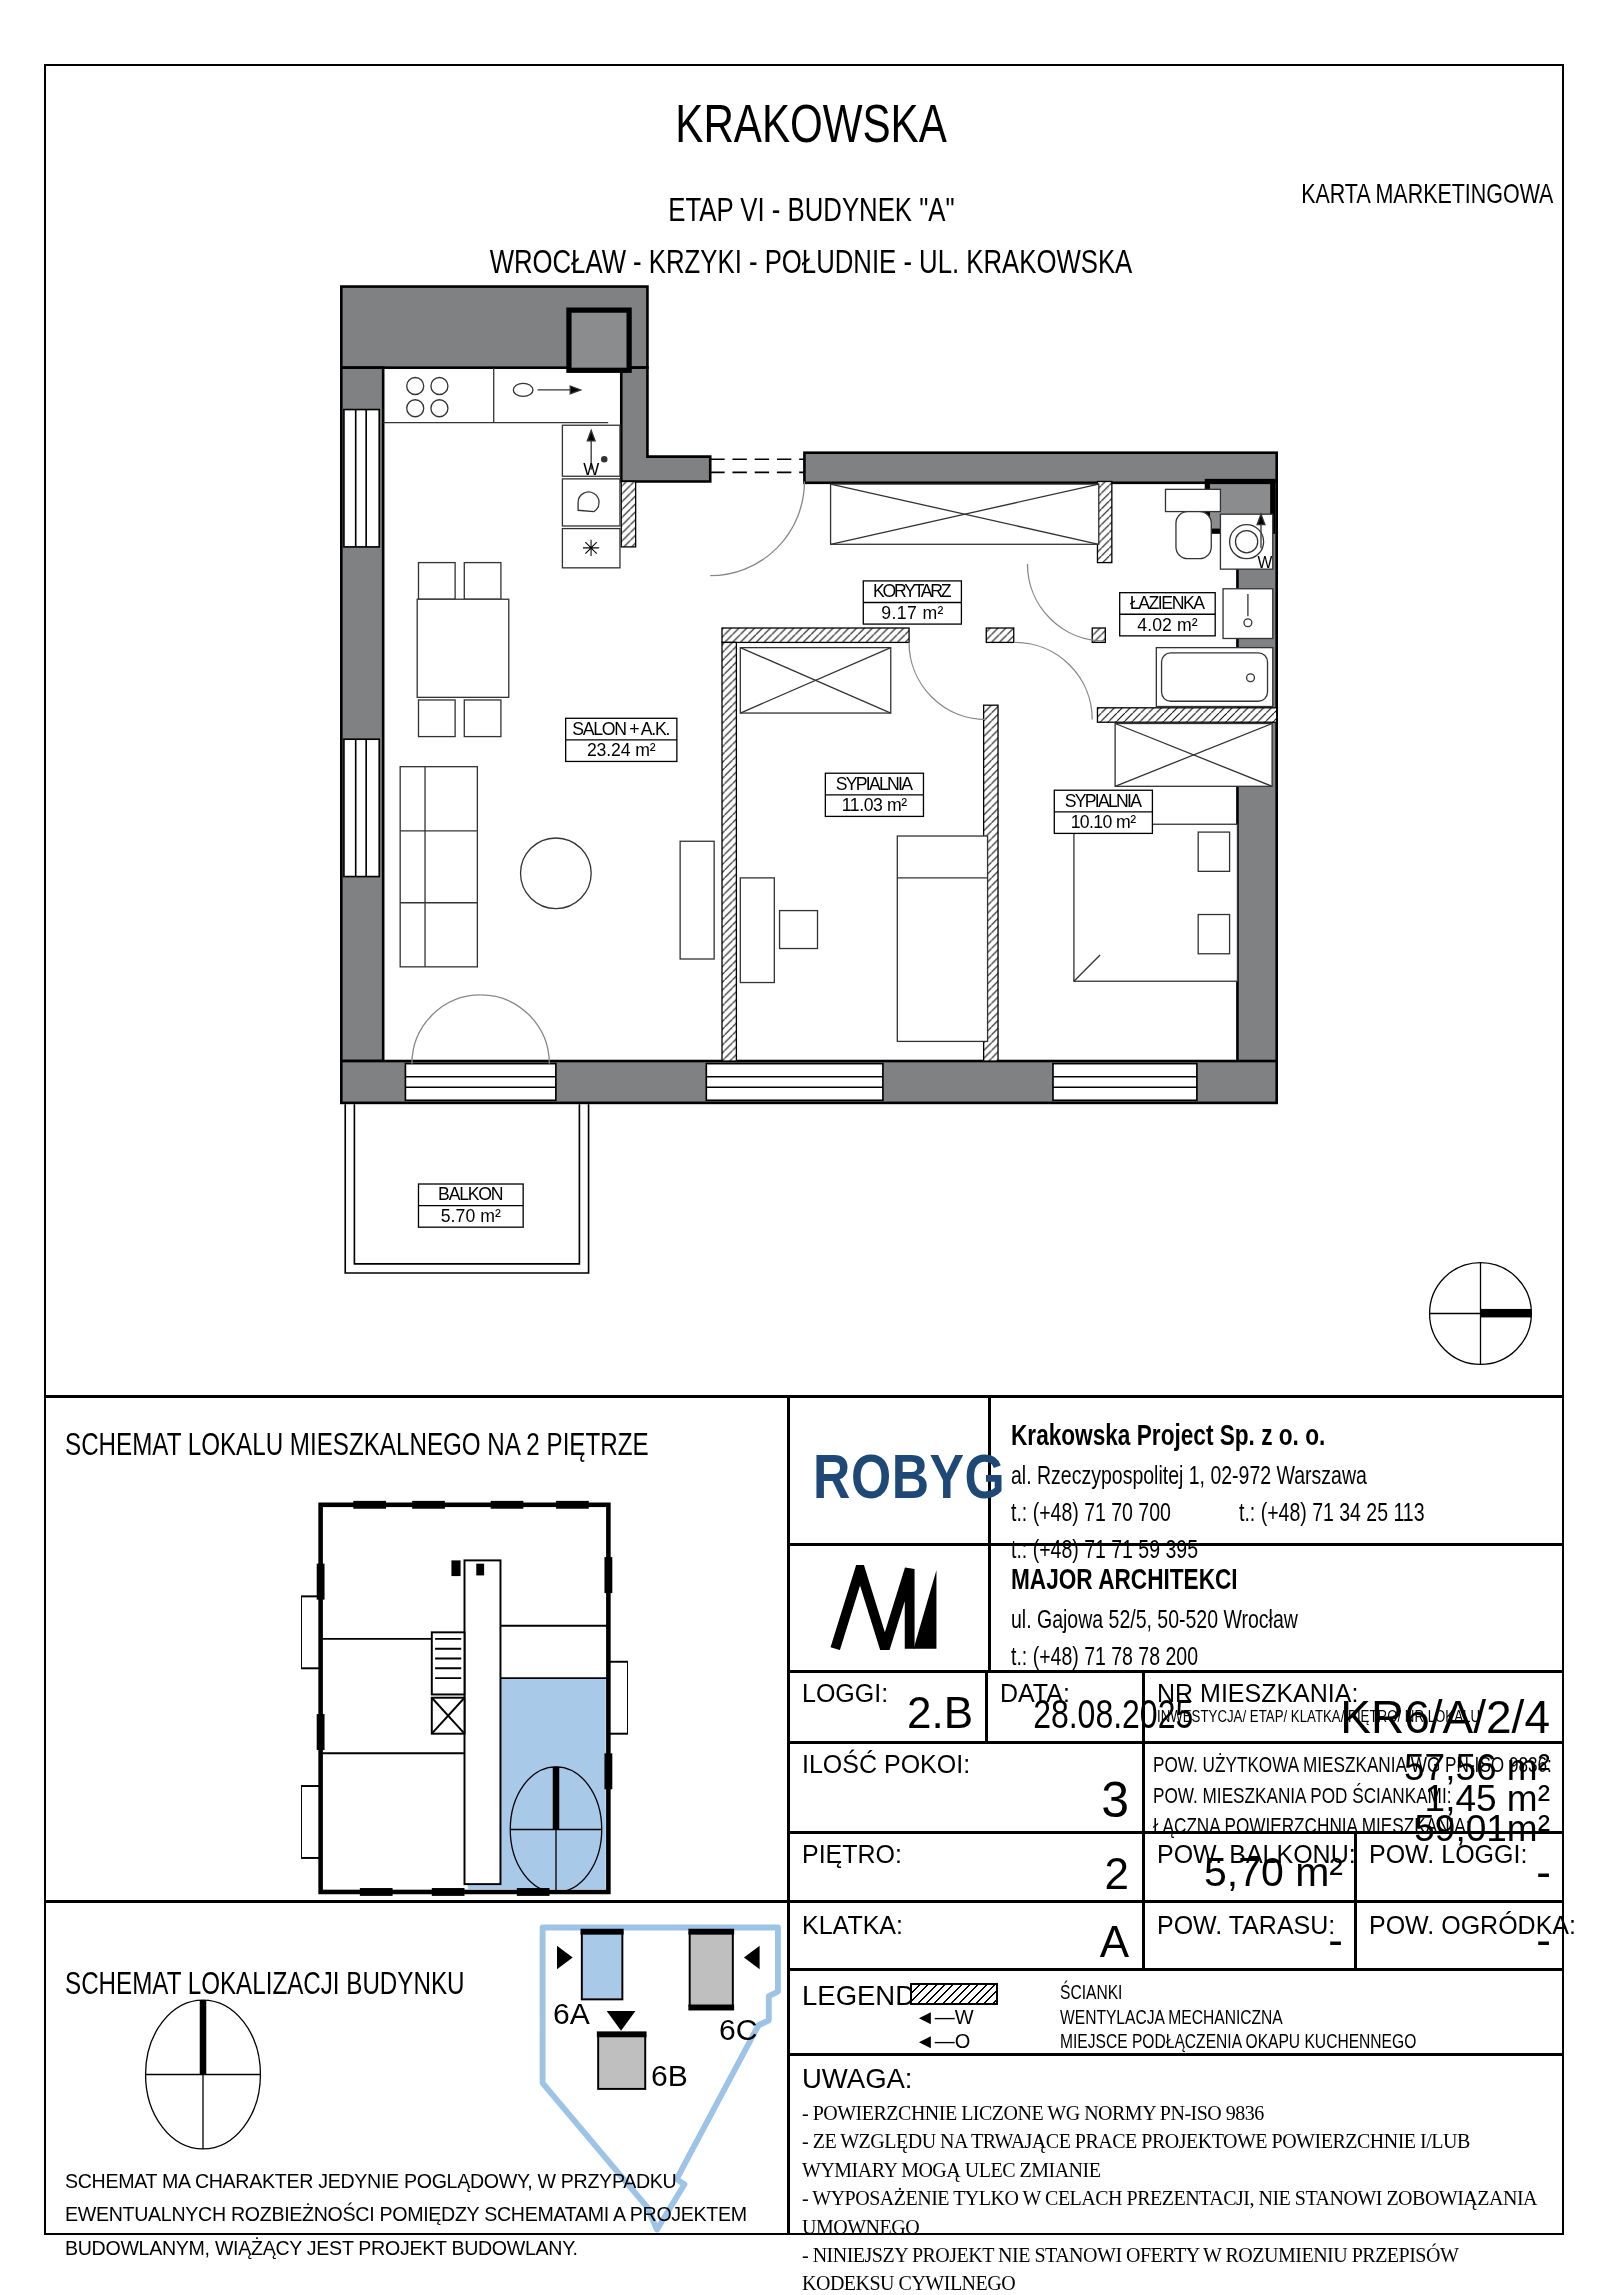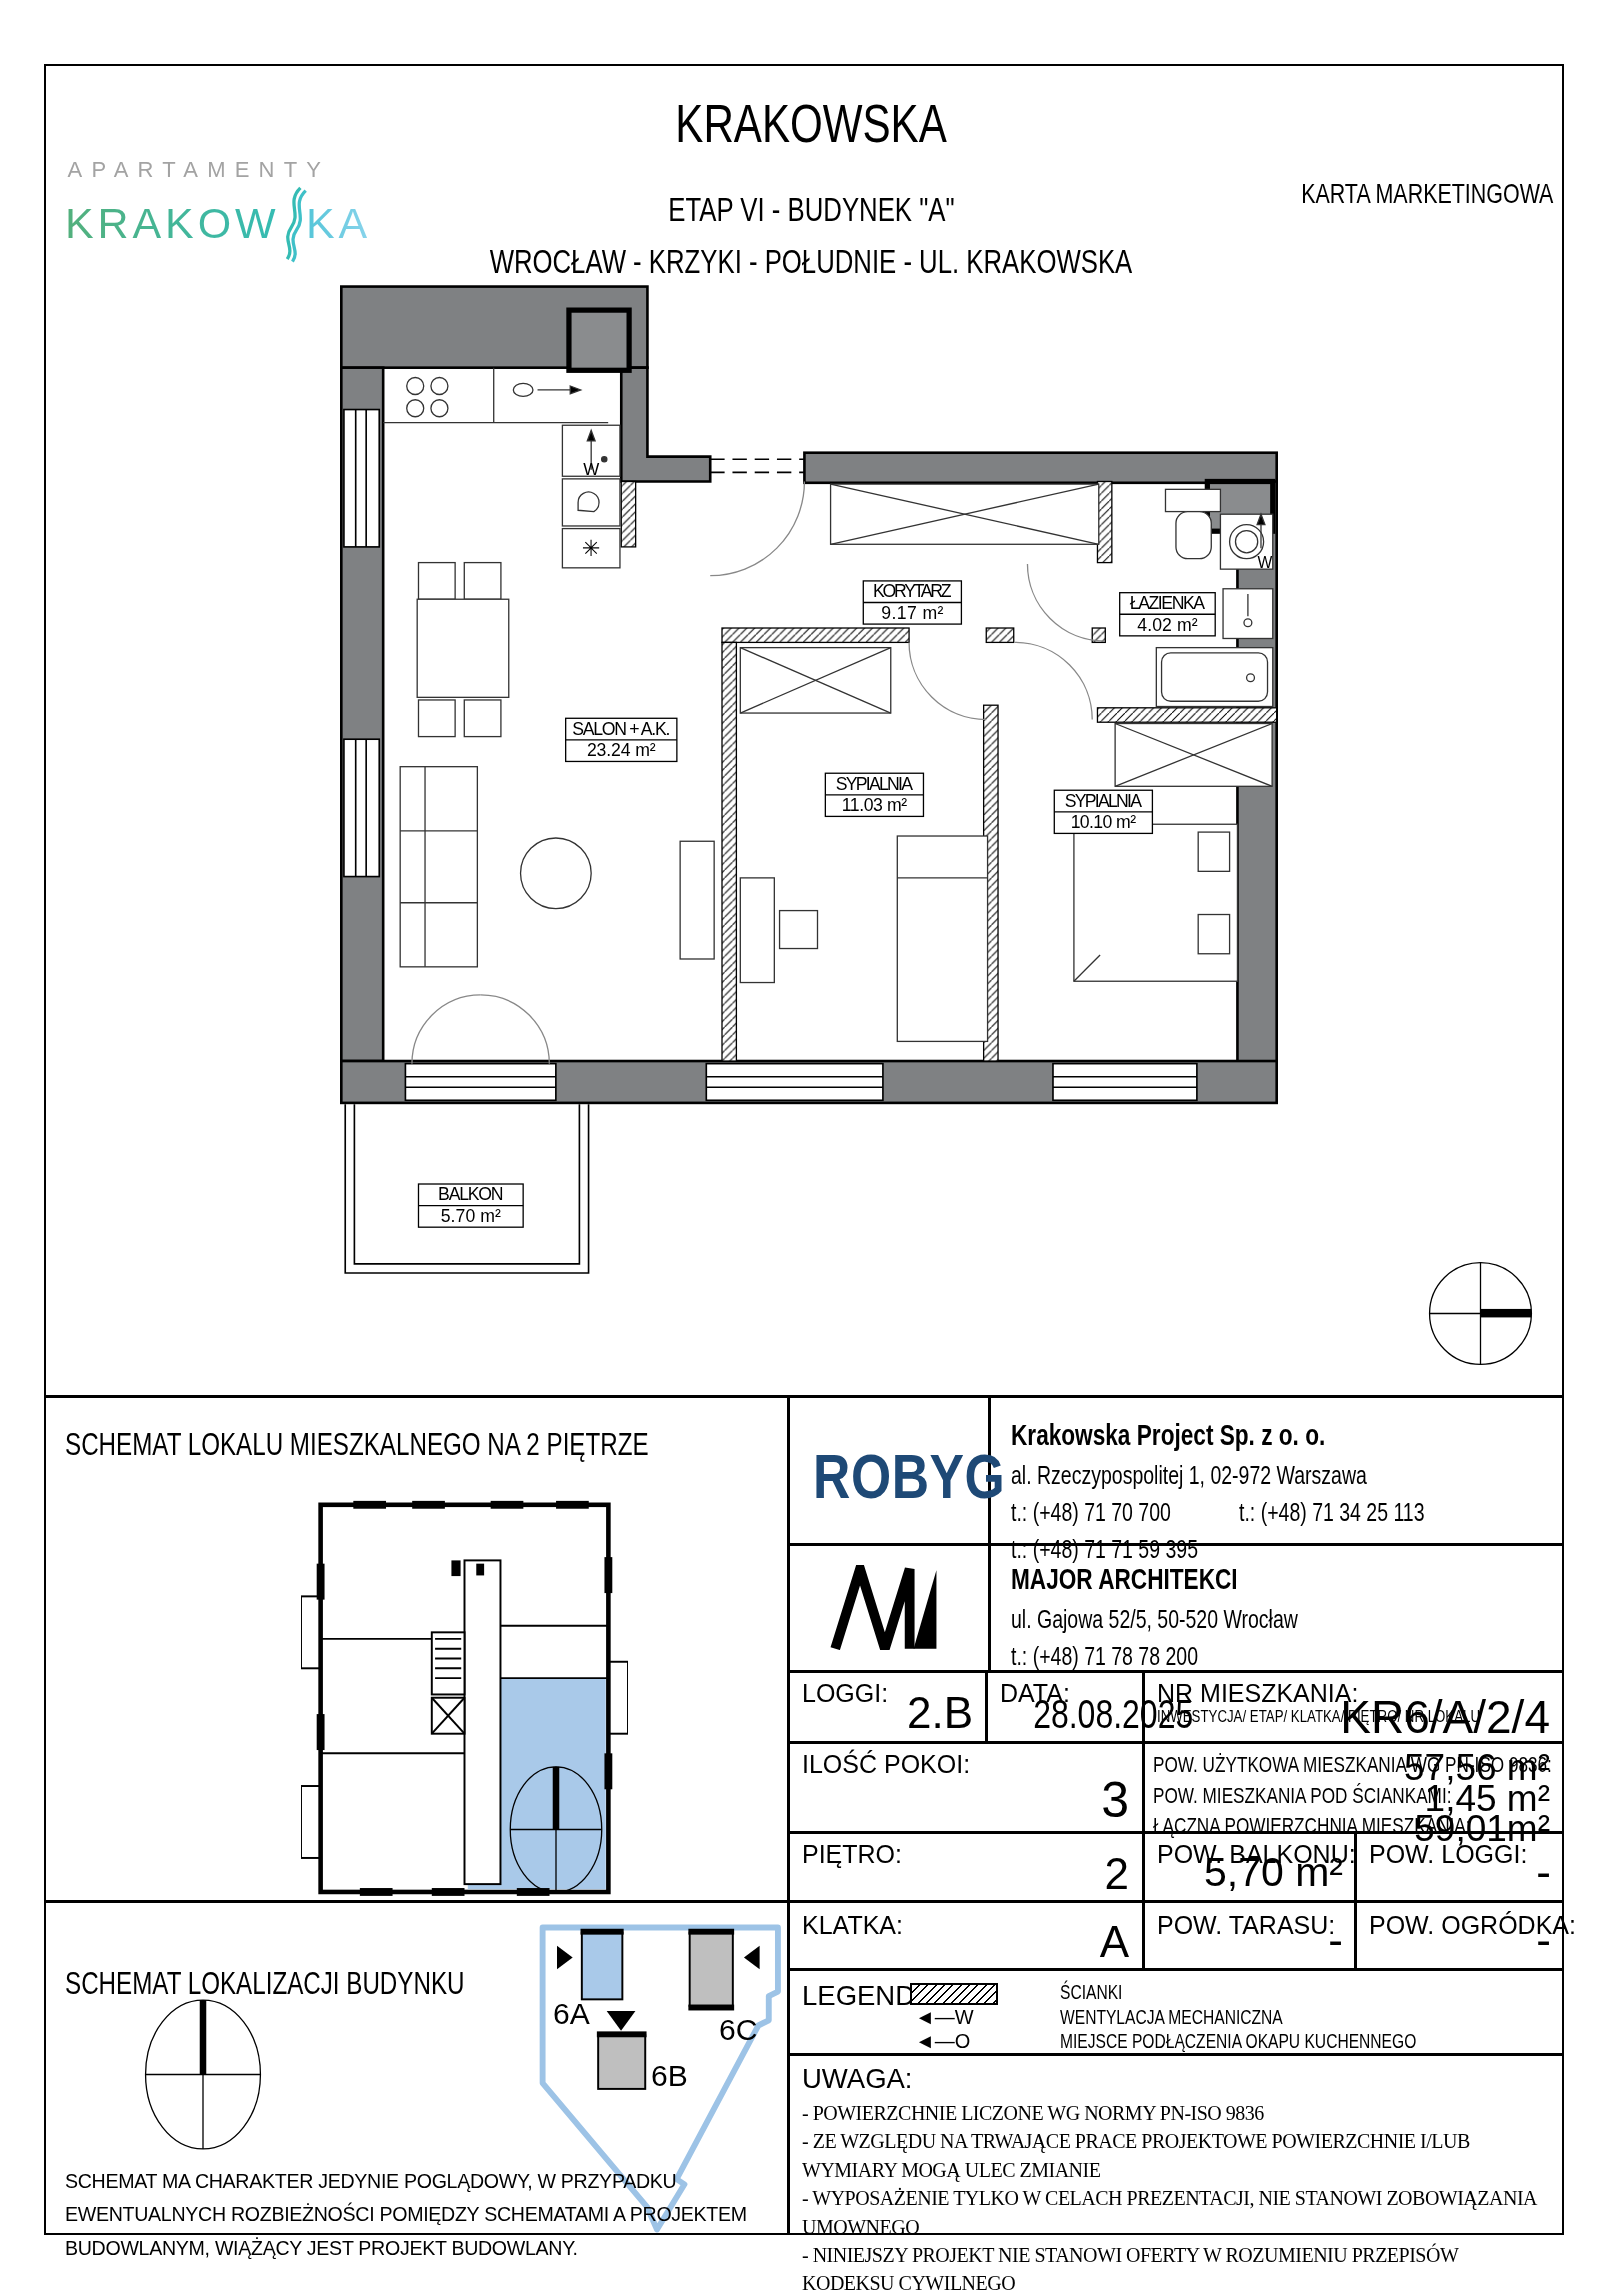--- a/index.html
+++ b/index.html
@@ -18,33 +18,20 @@
   .note{font-size:20px;line-height:1.42;font-family:Liberation Serif, serif;}
   svg text{font-family:"Liberation Sans", sans-serif;}
 </style>
 </head>
 <body>
 
 <div class="page">
 
   <div class="a" style="left:44px;top:64px;width:1516px;height:2167px;border:2px solid #000;"></div>
 
-  <div class="a" style="left:65px;top:157px;width:308px;">
-    <div style="font-size:22px;letter-spacing:9.2px;color:#a3a3a3;margin-left:2.6px;">APARTAMENTY</div>
-    <div style="margin-top:1.3px;display:flex;align-items:center;">
-      <span style="font-size:43px;letter-spacing:3.9px;background:linear-gradient(90deg,#53b07c,#35bcb4);
-                   -webkit-background-clip:text;background-clip:text;color:transparent;">KRAKOW</span>
-      <svg width="29" height="79" viewBox="0 0 44 120" style="margin:0 -1.3px;">
-        <path d="M34,6 C12,28 36,44 20,66 C6,86 26,96 14,114" fill="none" stroke="#35bcb4" stroke-width="5"></path>
-        <path d="M42,10 C20,32 44,48 28,70 C14,90 34,100 22,118" fill="none" stroke="#3fc0c8" stroke-width="5"></path>
-      </svg>
-      <span style="font-size:43px;letter-spacing:3.9px;background:linear-gradient(90deg,#55c5d8,#8ad4ec);
-                   -webkit-background-clip:text;background-clip:text;color:transparent;">KA</span>
-    </div>
-  </div>
 
   <div class="a ctr" style="top:92px;"><span class="cxc" style="font-size:54px;">KRAKOWSKA</span></div>
   <div class="a ctr" style="top:191px;"><span class="cxc" style="font-size:33px;">ETAP VI - BUDYNEK "A"</span></div>
   <div class="a ctr" style="top:243px;"><span class="cxc" style="font-size:33px;">WROCŁAW - KRZYKI - POŁUDNIE - UL. KRAKOWSKA</span></div>
   <div class="a rt" style="top:178px;right:69px;width:393px;"><span class="cxr" style="font-size:27.5px;">KARTA MARKETINGOWA</span></div>
 
   <svg class="a" style="left:340px;top:281px;" width="955" height="1008" viewBox="0 0 1460 1540">
     <defs>
       <pattern id="hatch" patternUnits="userSpaceOnUse" width="12" height="12">
         <rect width="12" height="12" fill="#fff"></rect>

